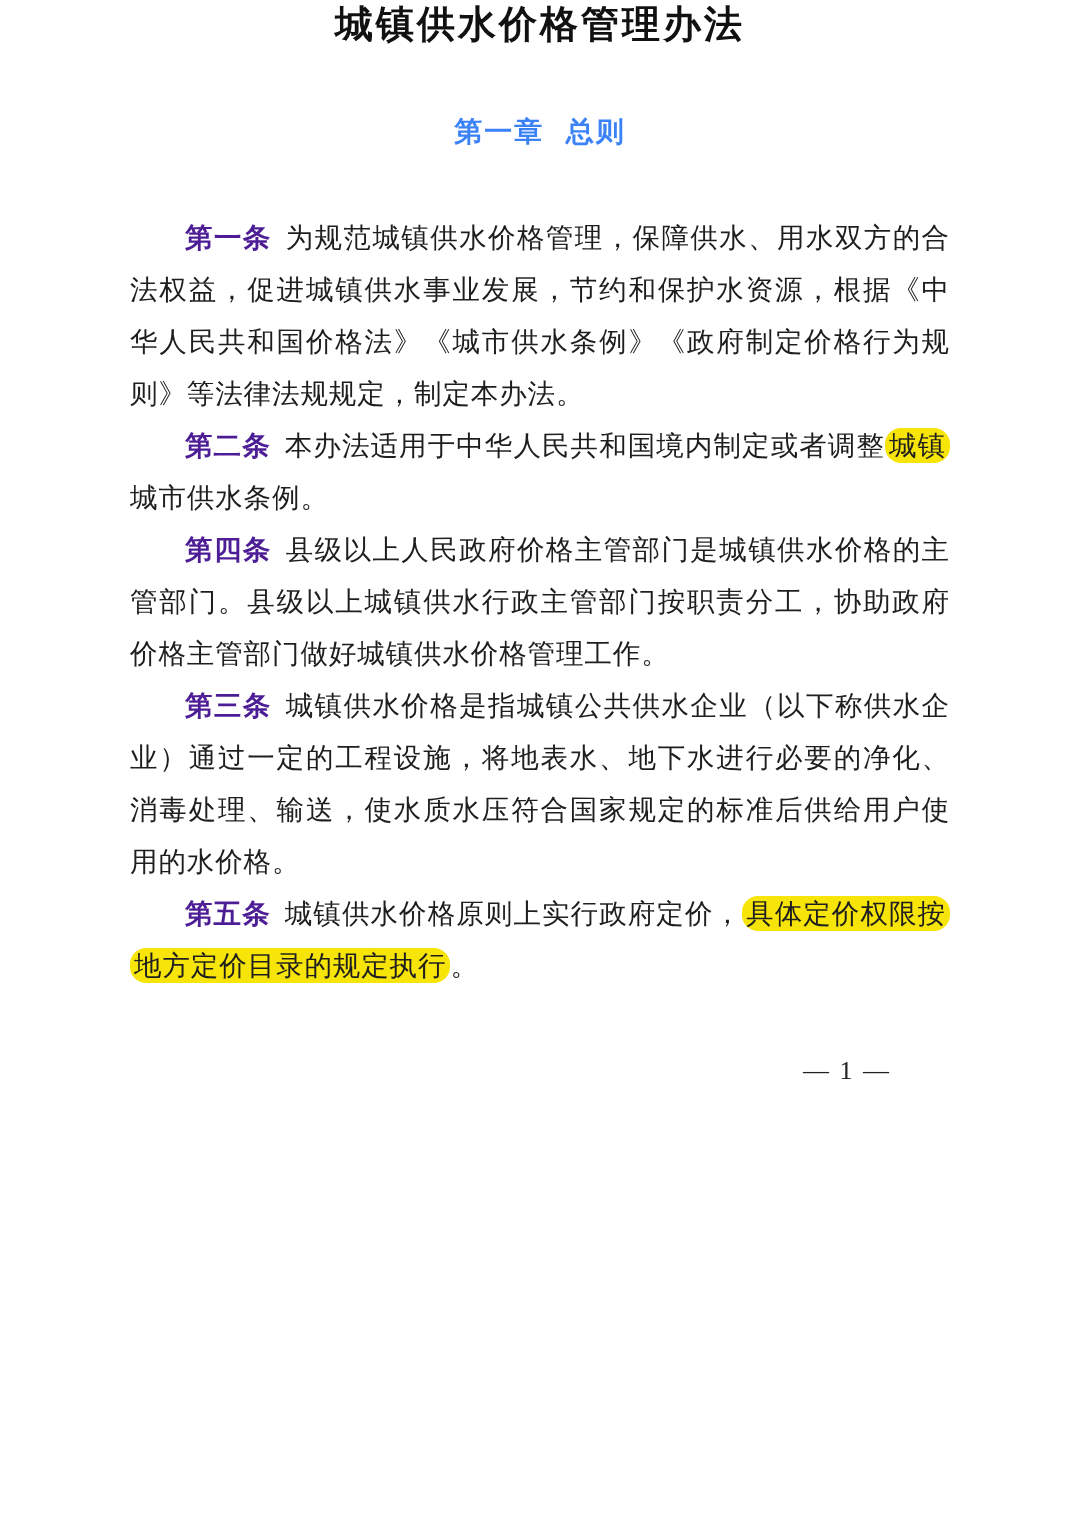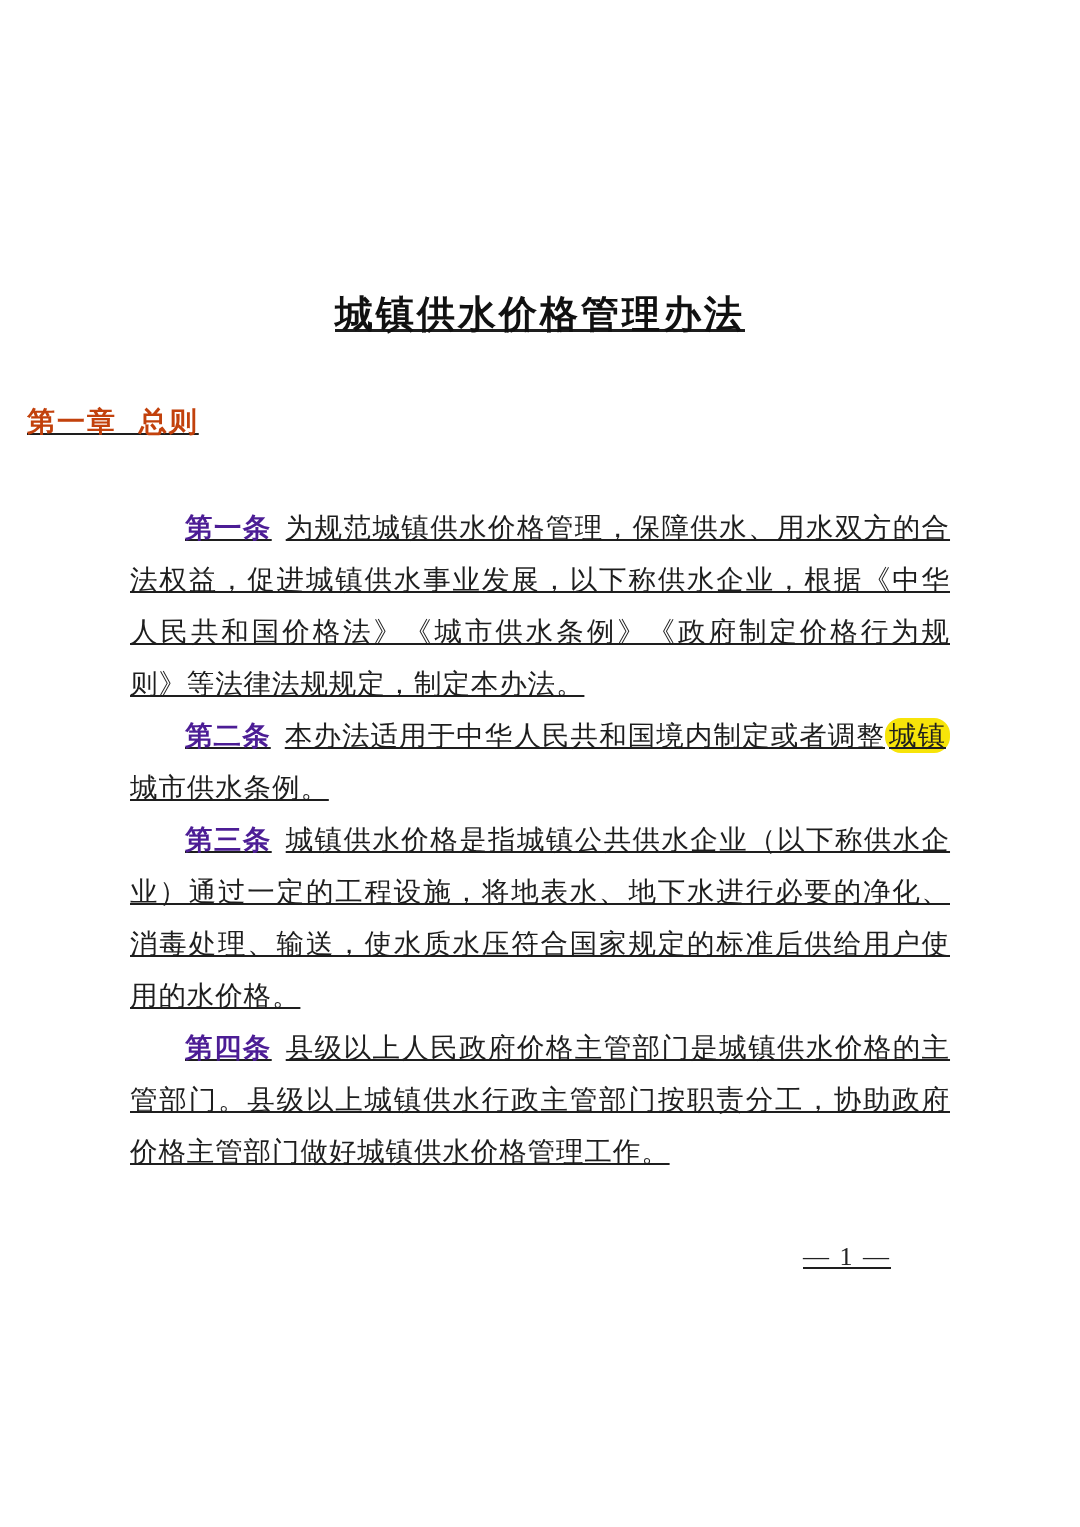--- a/index.html
+++ b/index.html
@@ -13,42 +13,41 @@
     background: #ffffff;
     font-family: "Liberation Serif", "DejaVu Serif", serif;
   }
   .page {
     position: relative;
     width: 1026px;
     height: 1527px;
     margin: 0 auto;
     background: var(--bg);
     color: var(--ink);
-    padding-top: 290px;
     overflow: hidden;
-    text-decoration: underline;
   }
   .doc-title {
     margin: 0;
     text-align: center;
     font-size: 38px;
     line-height: 48px;
     font-weight: bold;
     letter-spacing: 3px;
     color: #111111;
     font-family: "Liberation Serif", "DejaVu Serif", serif;
   }
   .chapter-heading {
     margin: 66px 0 16px 0;
+    text-align: center;
     font-size: 28px;
     line-height: 36px;
     font-weight: bold;
     letter-spacing: 2px;
     word-spacing: 10px;
-    color: #c2410c;
+    color: #3b82f6;
     font-family: "DejaVu Sans", "Liberation Sans", sans-serif;
   }
   .article-list {
     width: 820px;
     margin: 62px auto 0 auto;
     font-size: 27.5px;
     line-height: 52px;
     letter-spacing: 0.9px;
     color: var(--ink);
   }
@@ -80,20 +79,21 @@
 </style>
 </head>
 <body>
 
 <div class="page">
   <h1 class="doc-title">城镇供水价格管理办法</h1>
 
   <h2 class="chapter-heading">第一章 总则</h2>
 
   <div class="article-list">
-      <p class="article"><span class="article-label">第一条</span><span class="seg">为规范城镇供水价格管理，保障供水、用水双方的合法权益，促进城镇供水事业发展，以下称供水企业，根据《中华人民共和国价格法》《城市供水条例》《政府制定价格行为规则》等法律法规规定，制定本办法。</span></p>
+      <p class="article"><span class="article-label">第一条</span><span class="seg">为规范城镇供水价格管理，保障供水、用水双方的合法权益，促进城镇供水事业发展，节约和保护水资源，根据《中华人民共和国价格法》《城市供水条例》《政府制定价格行为规则》等法律法规规定，制定本办法。</span></p>
       <p class="article"><span class="article-label">第二条</span><span class="seg">本办法适用于中华人民共和国境内制定或者调整</span><span class="hl">城镇</span><span class="seg">城市供水条例。</span></p>
+      <p class="article"><span class="article-label">第四条</span><span class="seg">县级以上人民政府价格主管部门是城镇供水价格的主管部门。县级以上城镇供水行政主管部门按职责分工，协助政府价格主管部门做好城镇供水价格管理工作。</span></p>
       <p class="article"><span class="article-label">第三条</span><span class="seg">城镇供水价格是指城镇公共供水企业（以下称供水企业）通过一定的工程设施，将地表水、地下水进行必要的净化、消毒处理、输送，使水质水压符合国家规定的标准后供给用户使用的水价格。</span></p>
-      <p class="article"><span class="article-label">第四条</span><span class="seg">县级以上人民政府价格主管部门是城镇供水价格的主管部门。县级以上城镇供水行政主管部门按职责分工，协助政府价格主管部门做好城镇供水价格管理工作。</span></p>
+      <p class="article"><span class="article-label">第五条</span><span class="seg">城镇供水价格原则上实行政府定价，</span><span class="hl">具体定价权限按地方定价目录的规定执行</span><span class="seg">。</span></p>
     </div>
 
   <div class="page-number">— 1 —</div>
 </div>
 
 </body></html>

